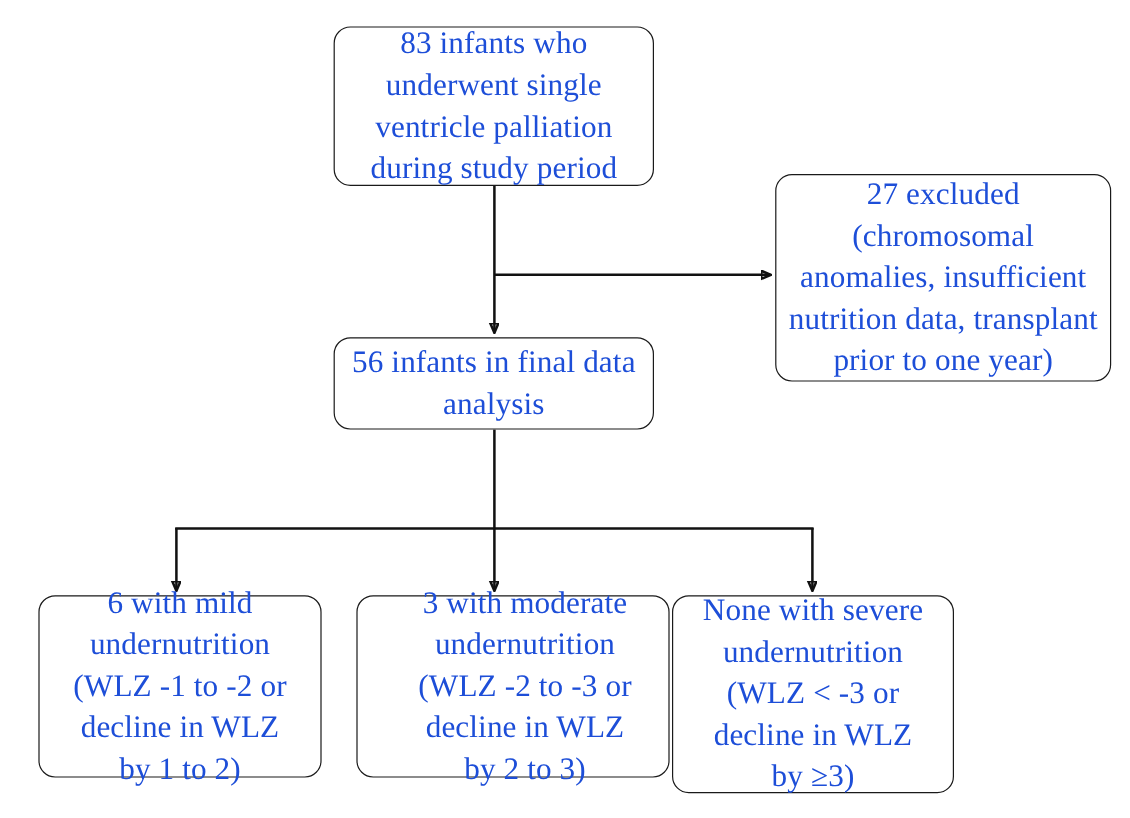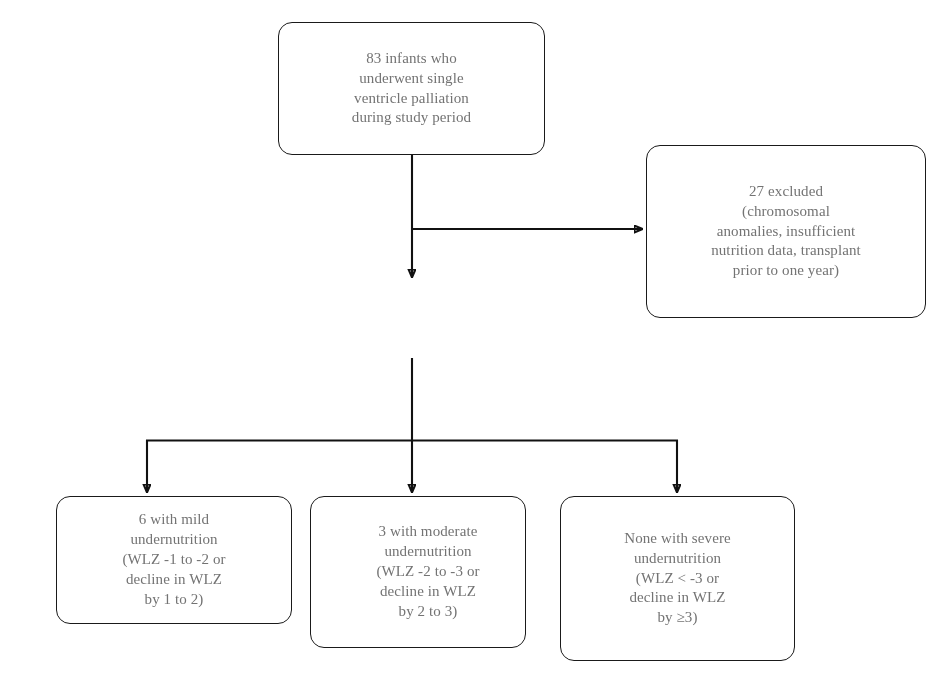--- a/index.html
+++ b/index.html
@@ -18,36 +18,36 @@
   .node {
     position: absolute;
     box-sizing: border-box;
     border: 1.6px solid #1a1a1a;
     border-radius: 14px;
     background: #ffffff;
     display: flex;
     align-items: center;
     justify-content: center;
     text-align: center;
-    color: #737373;
-    font-size: 15px;
+    color: #1d4ed8;
+    font-size: 26px;
     line-height: 1.33;
     padding: 4px 8px;
     letter-spacing: 0.1px;
   }
   .node .txt {
     display: block;
     white-space: pre-line;
   }
   
   #node-cohort      { left: 278px; top: 22px;  width: 267px; height: 133px; }
   #node-excluded    { left: 646px; top: 145px; width: 280px; height: 173px; }
   #node-final       { left: 278px; top: 281px; width: 267px; height: 77px;  }
-  #node-mild        { left: 32px;  top: 496px; width: 236px; height: 128px; margin-left: 24px; }
-  #node-moderate    { left: 310px; top: 496px; width: 216px; height: 152px; padding-left: 28px; }
+  #node-mild        { left: 32px;  top: 496px; width: 236px; height: 152px; }
+  #node-moderate    { left: 297px; top: 496px; width: 261px; height: 152px; padding-left: 28px; }
   #node-severe      { left: 560px; top: 496px; width: 235px; height: 165px; }
 
   svg.edges {
     position: absolute;
     left: 0; top: 0;
     width: 942px;
     height: 682px;
     pointer-events: none;
   }
   svg.edges path, svg.edges line {
@@ -88,20 +88,24 @@
   </div>
 
   <div class="node" id="node-excluded">
     <span class="txt">27 excluded
 (chromosomal
 anomalies, insufficient
 nutrition data, transplant
 prior to one year)</span>
   </div>
 
+  <div class="node" id="node-final">
+    <span class="txt">56 infants in final data
+analysis</span>
+  </div>
 
   <div class="node" id="node-mild">
     <span class="txt">6 with mild
 undernutrition
 (WLZ -1 to -2 or
 decline in WLZ
 by 1 to 2)</span>
   </div>
 
   <div class="node" id="node-moderate">

